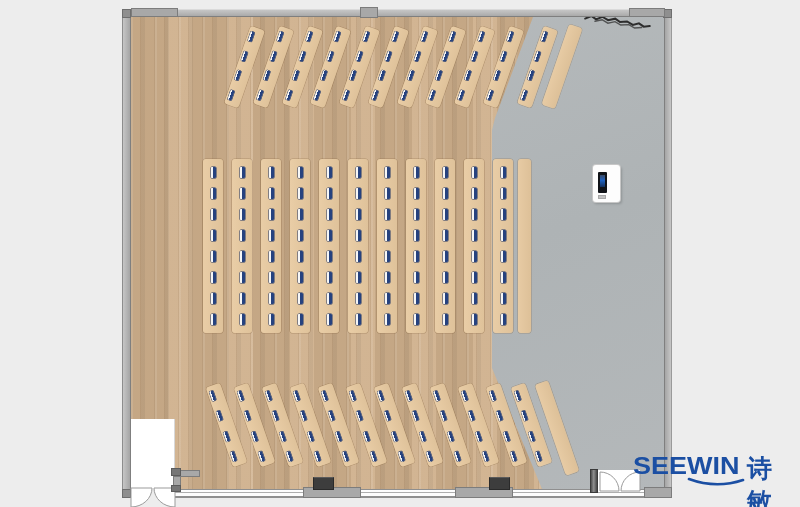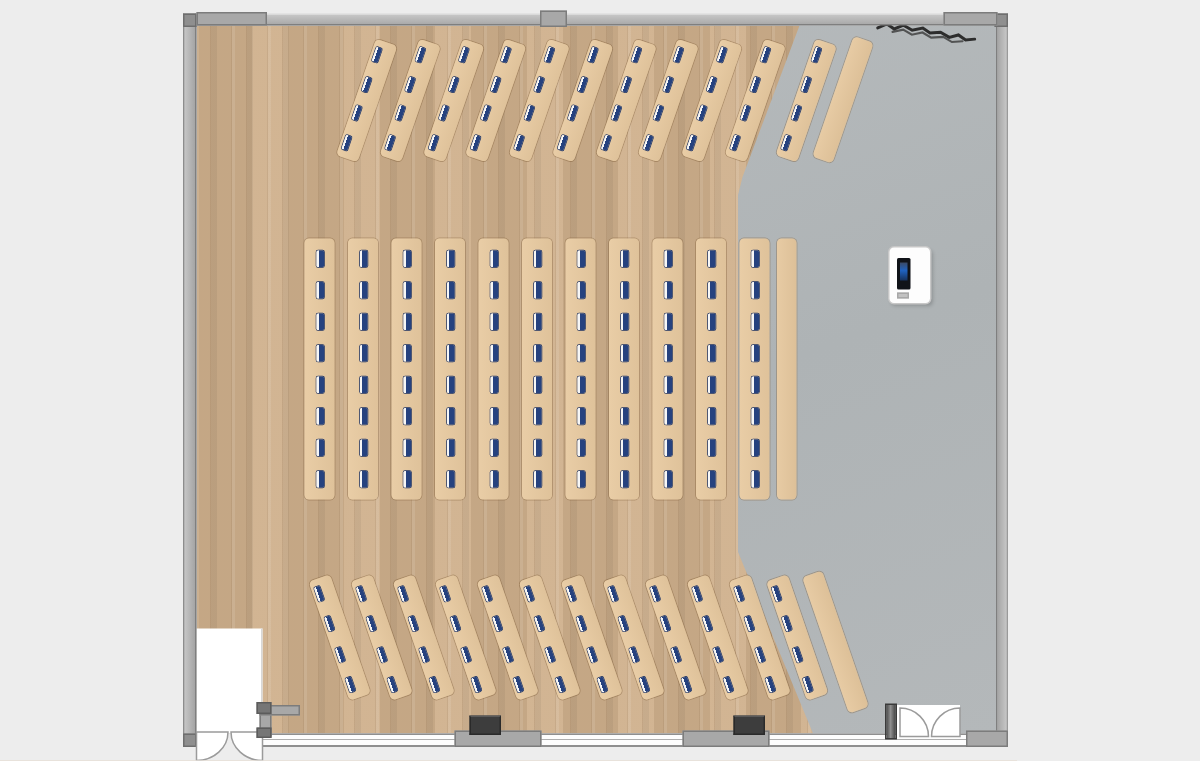--- a/index.html
+++ b/index.html
@@ -115,20 +115,27 @@
     <path d="M46,1 L25,1 A21,19 0 0 0 46,20 Z" fill="#ffffff" stroke="#9b9b9b" stroke-width="1"></path>
   </svg>
 
   <div class="door-white" style="left:598px;top:470px;width:42px;height:21px;"></div>
   <div class="door-post" style="left:590px;top:469px;width:8px;height:24px;"></div>
   <svg class="door-svg" style="left:598px;top:468px;width:44px;height:24px;" viewBox="0 0 44 24">
     <path d="M2,23 L21,23 A19,19 0 0 0 2,4 Z" fill="#ffffff" stroke="#9b9b9b" stroke-width="1"></path>
     <path d="M42,23 L23,23 A19,19 0 0 1 42,4 Z" fill="#ffffff" stroke="#9b9b9b" stroke-width="1"></path>
   </svg>
 
+  <div class="logo">
+    <span class="logo-en" style="color: rgb(27, 79, 163);">SEEWIN</span>
+    <svg class="logo-swoosh" viewBox="0 0 58 10">
+      <path d="M2,2 Q29,12 56,3" fill="none" stroke="#1b4fa3" stroke-width="2.6" stroke-linecap="round"></path>
+    </svg>
+    <span class="logo-zh" style="color: rgb(27, 79, 163);">诗敏</span>
+  </div>
 
 <div class="section">
       <div class="desk" style="left: 236.5px; top: 26px; width: 15px; height: 82px; transform: rotate(19deg);">
         <div class="seat" style="left: 1.5px; top: 5px; width: 4px; height: 10px;"></div>
         <div class="seat" style="left: 1.5px; top: 25.6667px; width: 4px; height: 10px;"></div>
         <div class="seat" style="left: 1.5px; top: 46.3333px; width: 4px; height: 10px;"></div>
         <div class="seat" style="left: 1.5px; top: 67px; width: 4px; height: 10px;"></div>
       </div>
       <div class="desk" style="left: 265.5px; top: 26px; width: 15px; height: 82px; transform: rotate(19deg);">
         <div class="seat" style="left: 1.5px; top: 5px; width: 4px; height: 10px;"></div>

